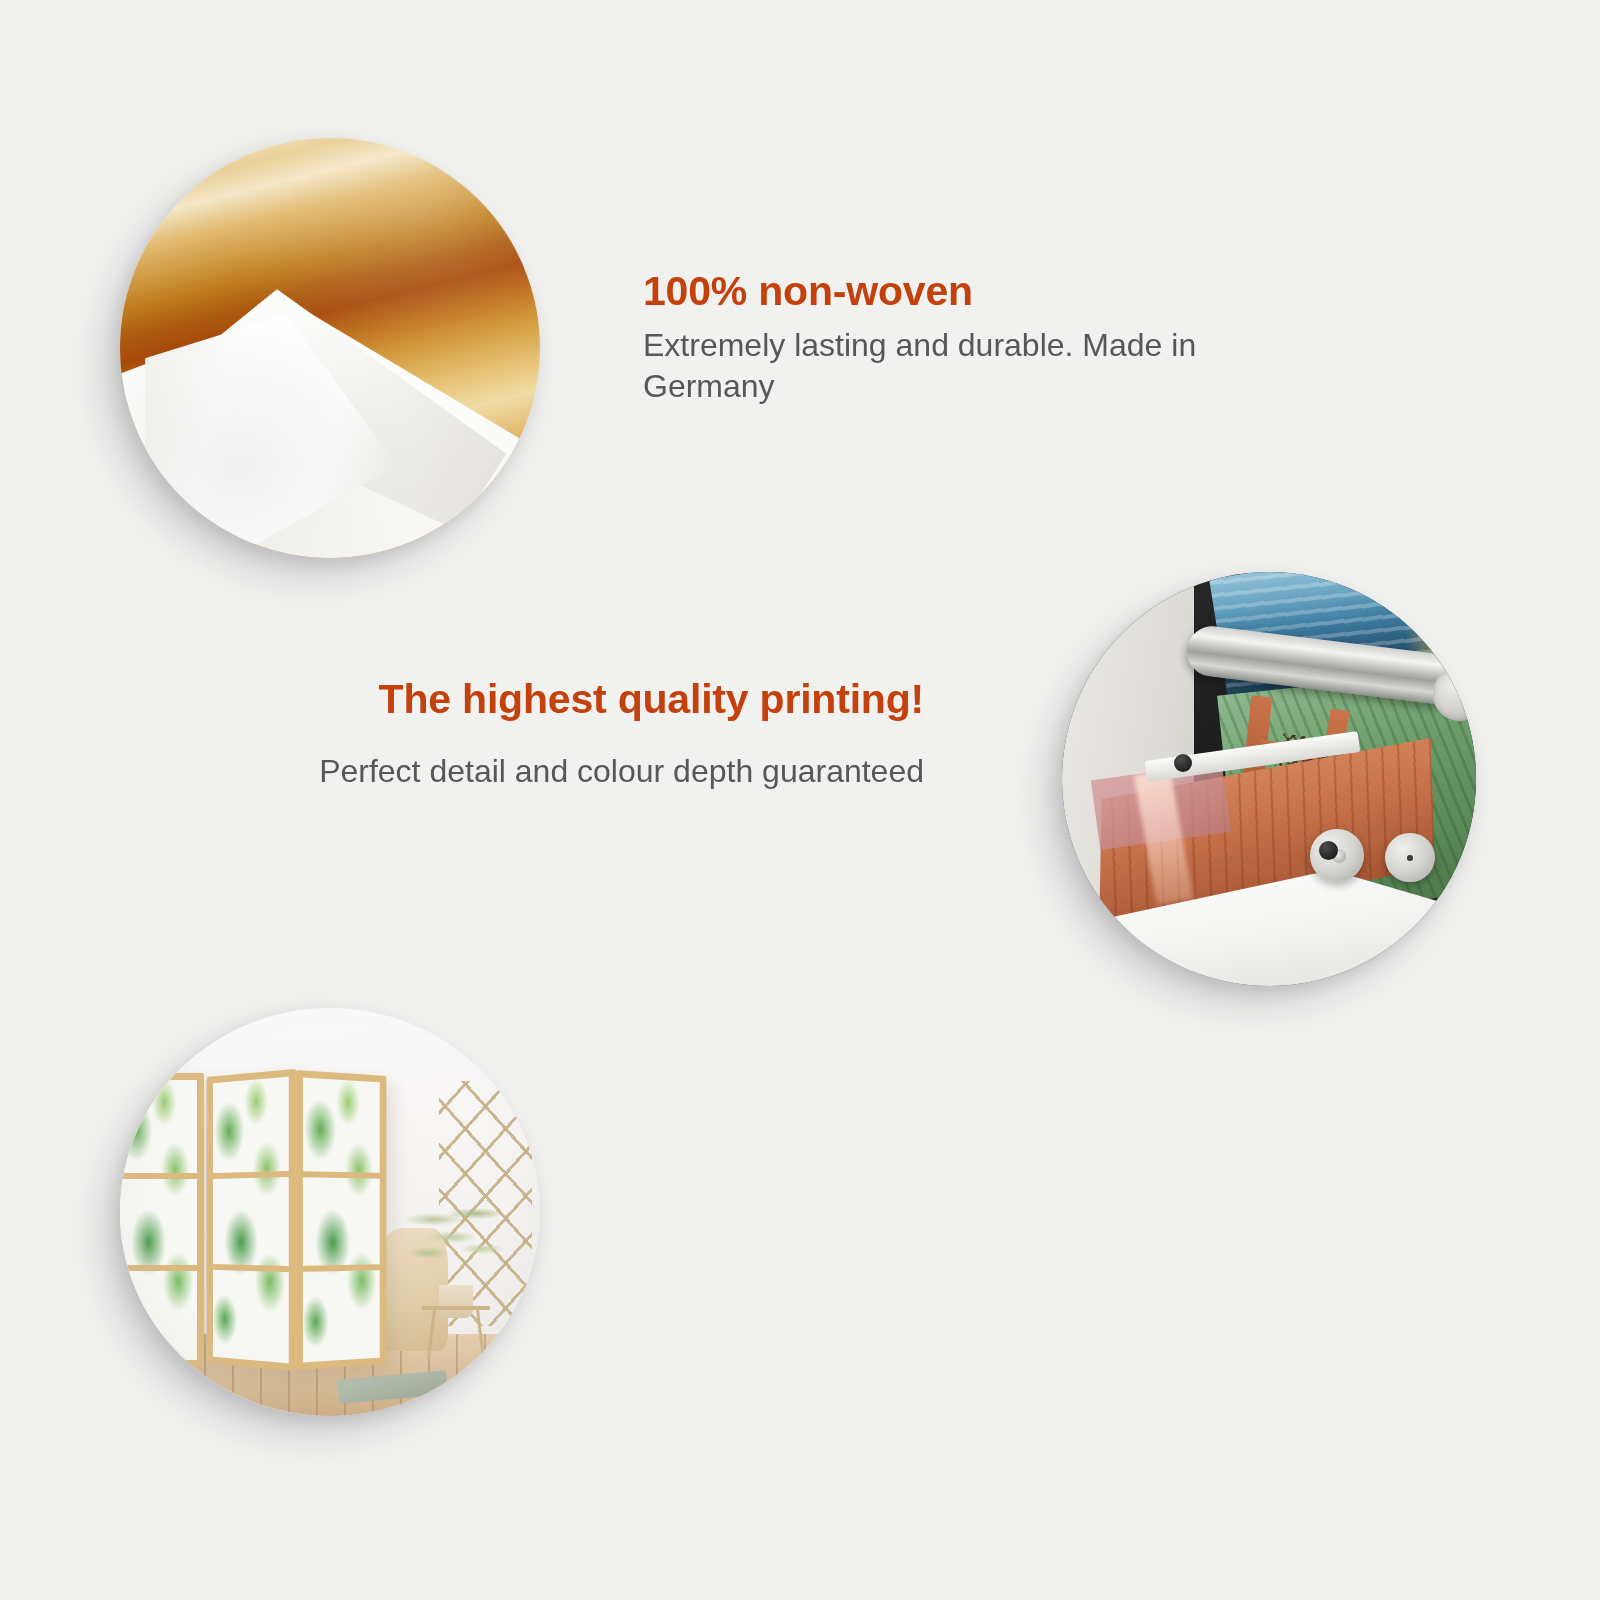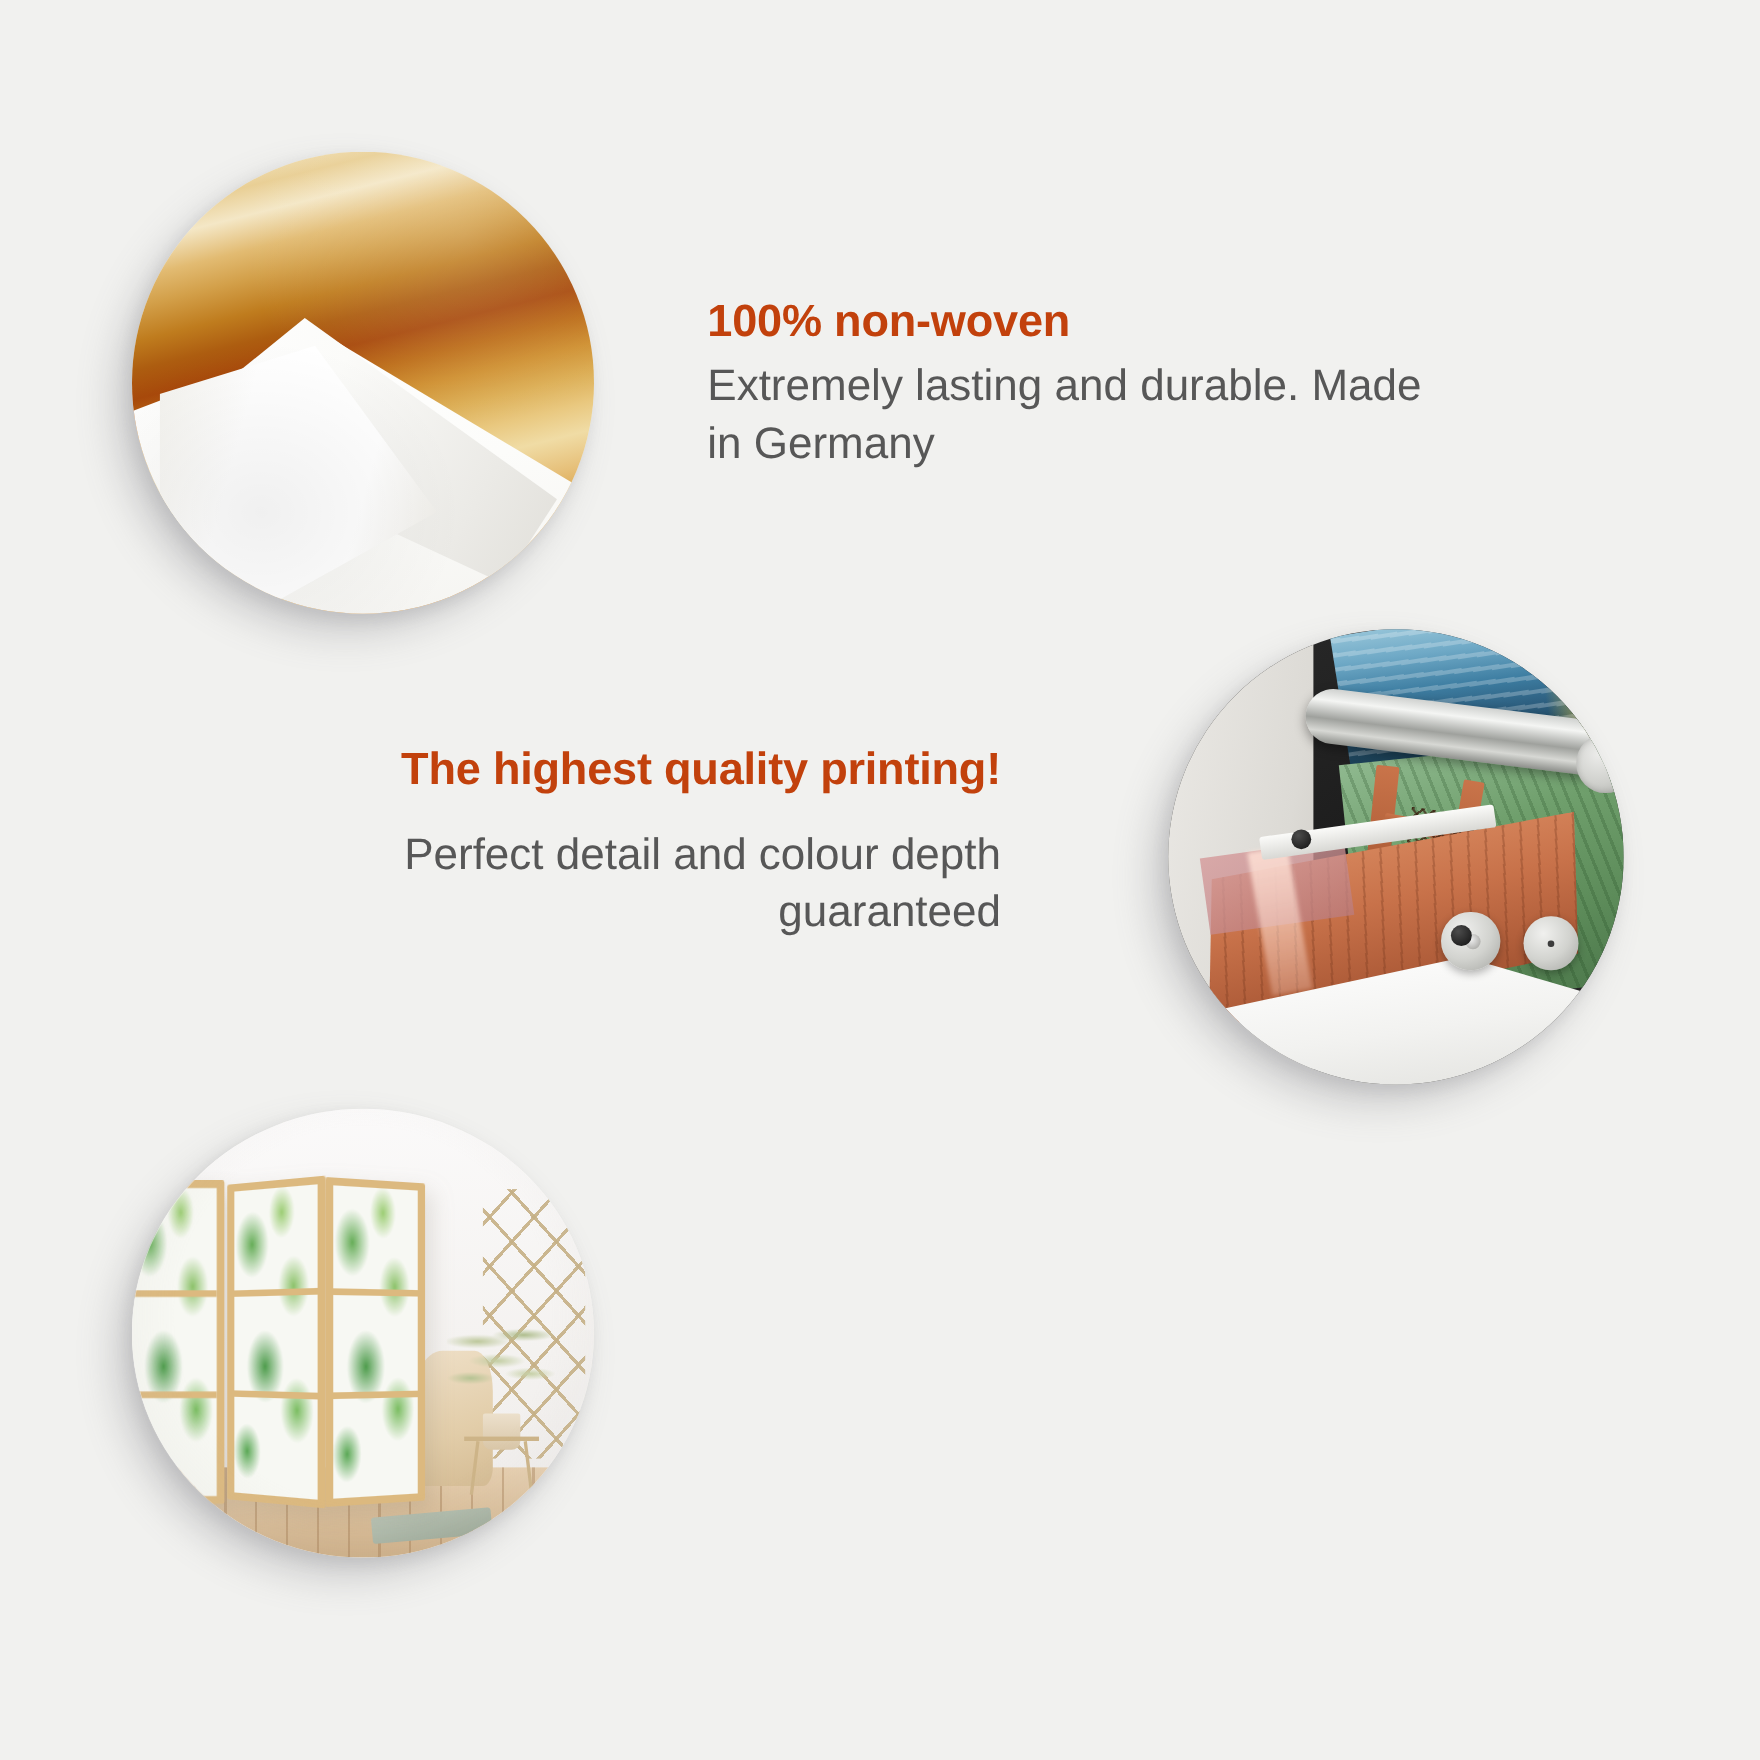--- a/index.html
+++ b/index.html
@@ -433,35 +433,35 @@
     margin: 0;
     font-size: 41px;
     font-weight: 700;
     color: #c2410c;
     letter-spacing: -0.2px;
     line-height: 1.14;
     font-family: "Liberation Sans", sans-serif;
   }
   .body {
     margin: 10px 0 0 0;
-    font-size: 40px;
+    font-size: 32px;
     font-weight: 400;
     color: #575757;
     line-height: 1.30;
     font-family: "Liberation Sans", sans-serif;
   }
 
   #text-nonwoven {
     left: 643px;
     top: 268px;
     width: 680px;
     text-align: left;
   }
   #text-printing {
-    left: 230px;
+    left: 244px;
     top: 676px;
     width: 680px;
     text-align: right;
   }
   #text-printing .body { margin-top: 28px; }
   #text-uv {
     left: 643px;
     top: 1128px;
     width: 640px;
     text-align: left;

